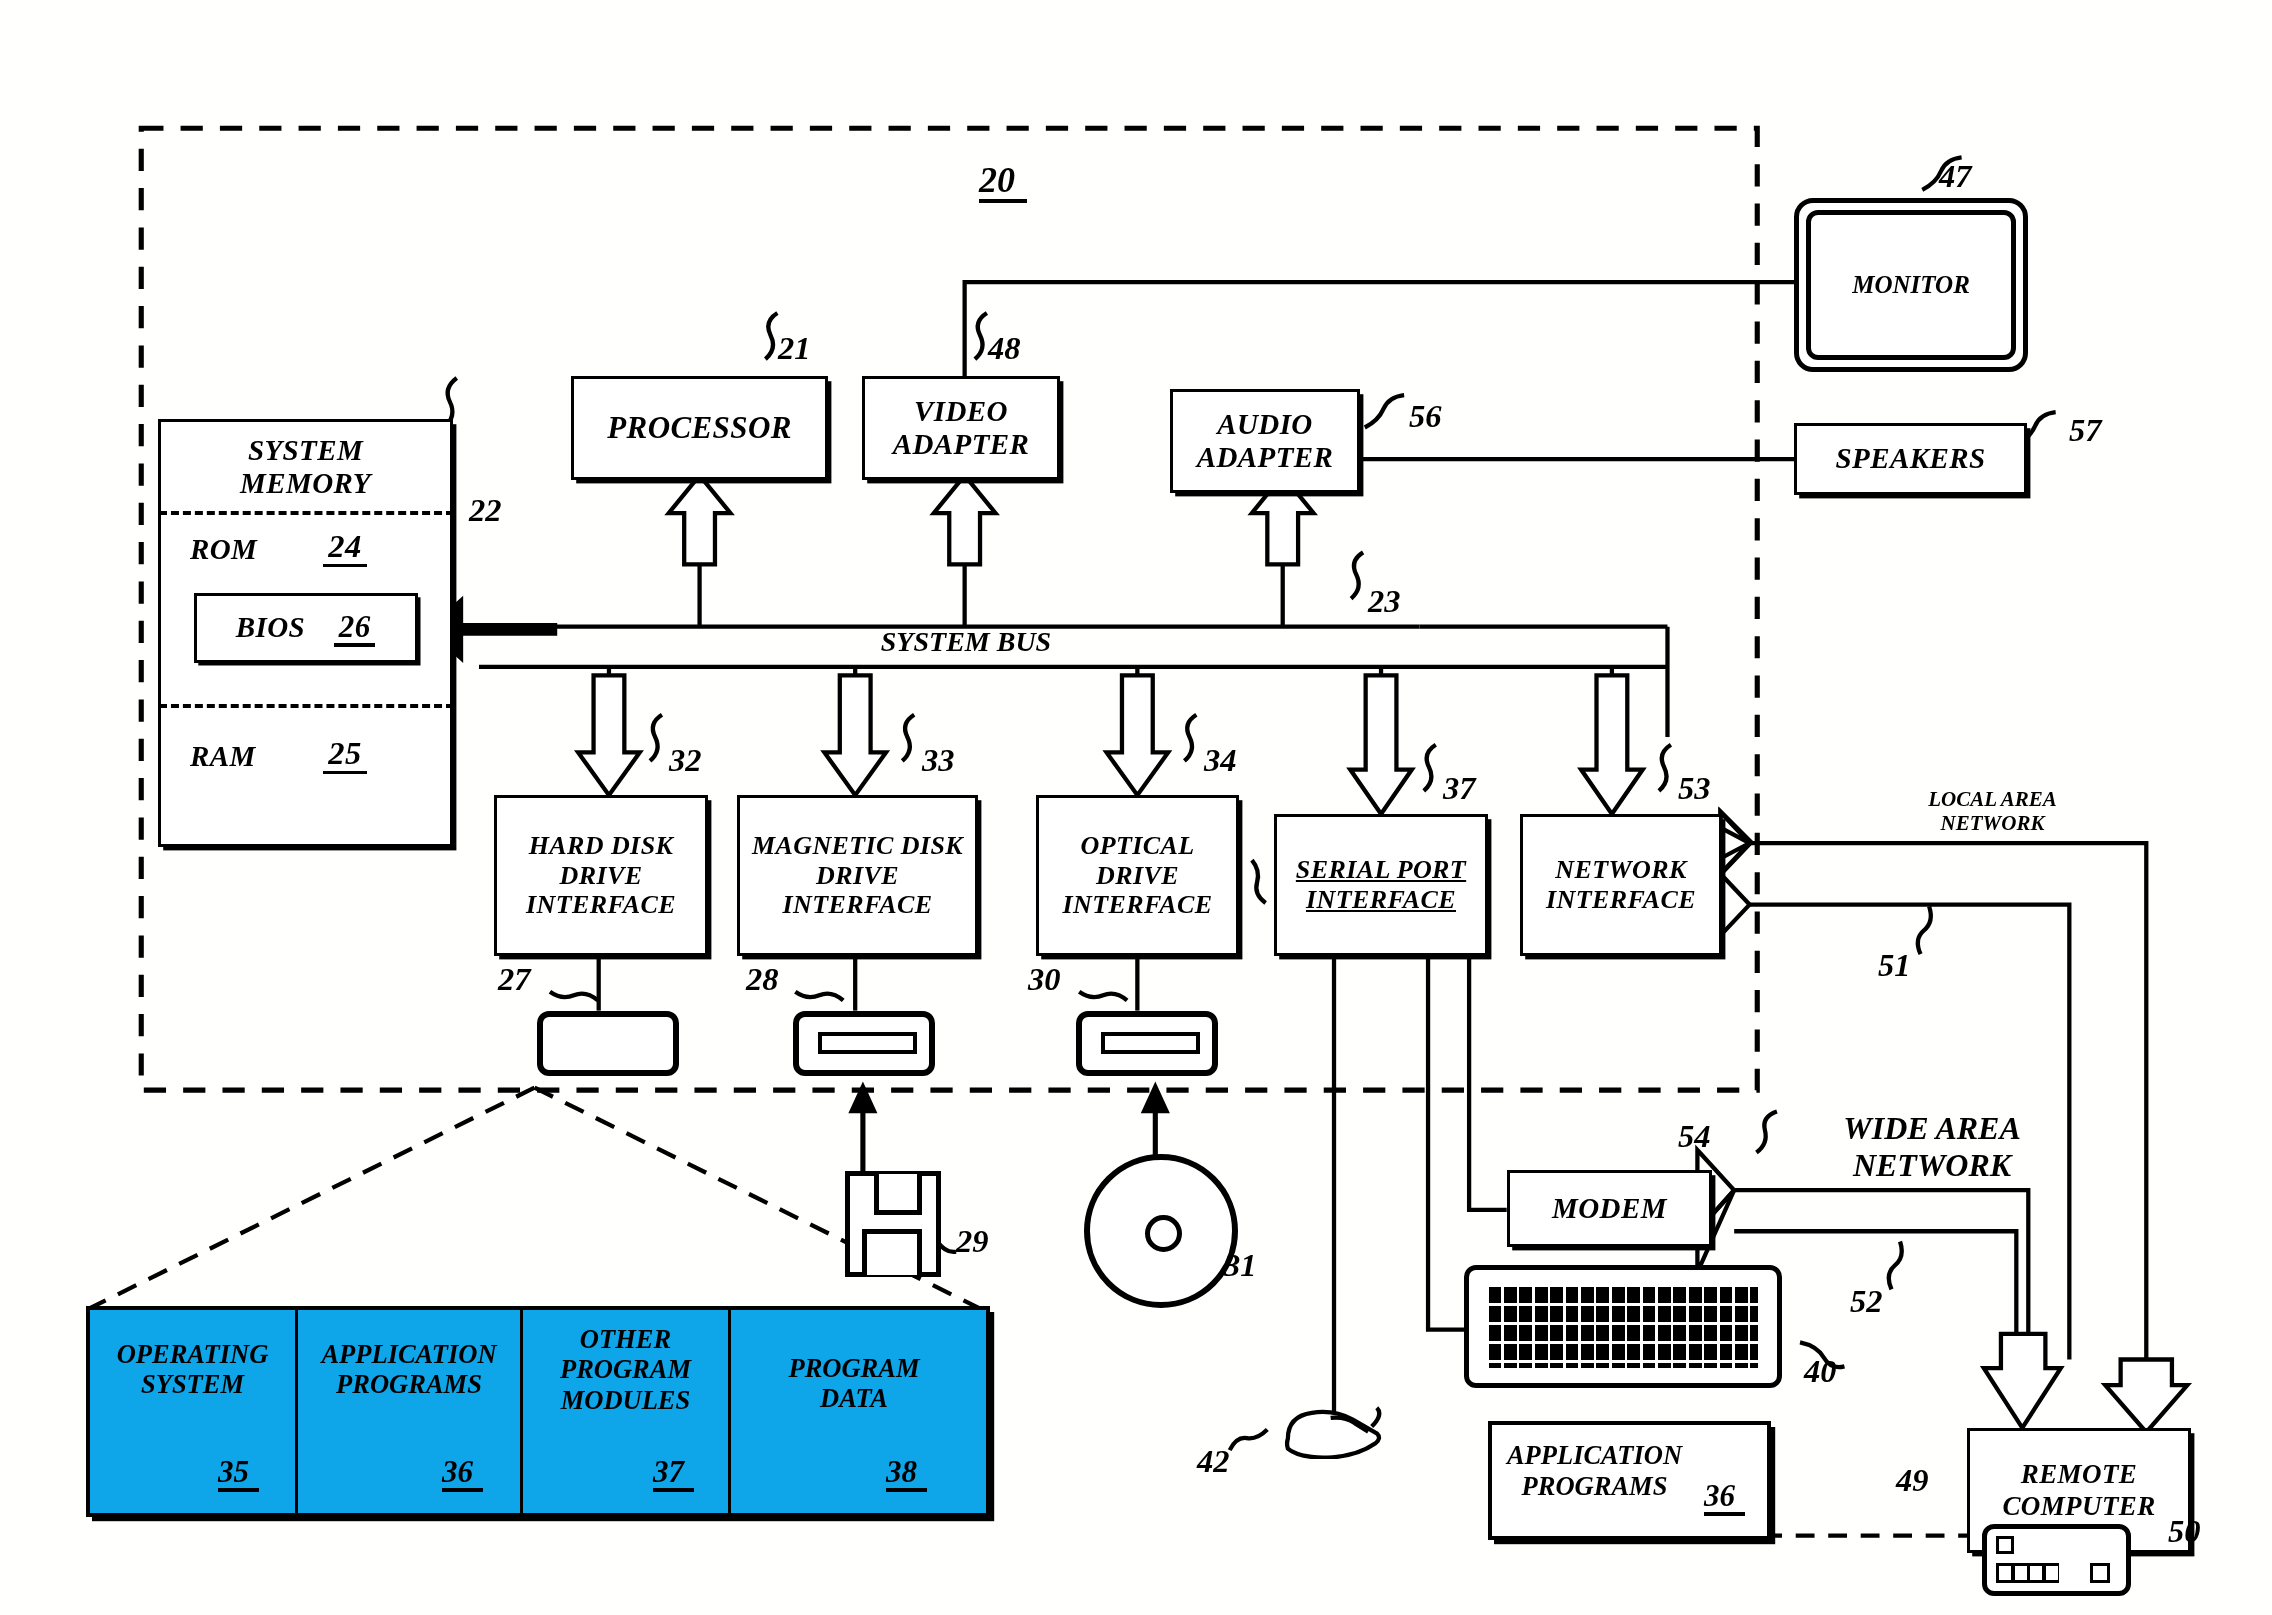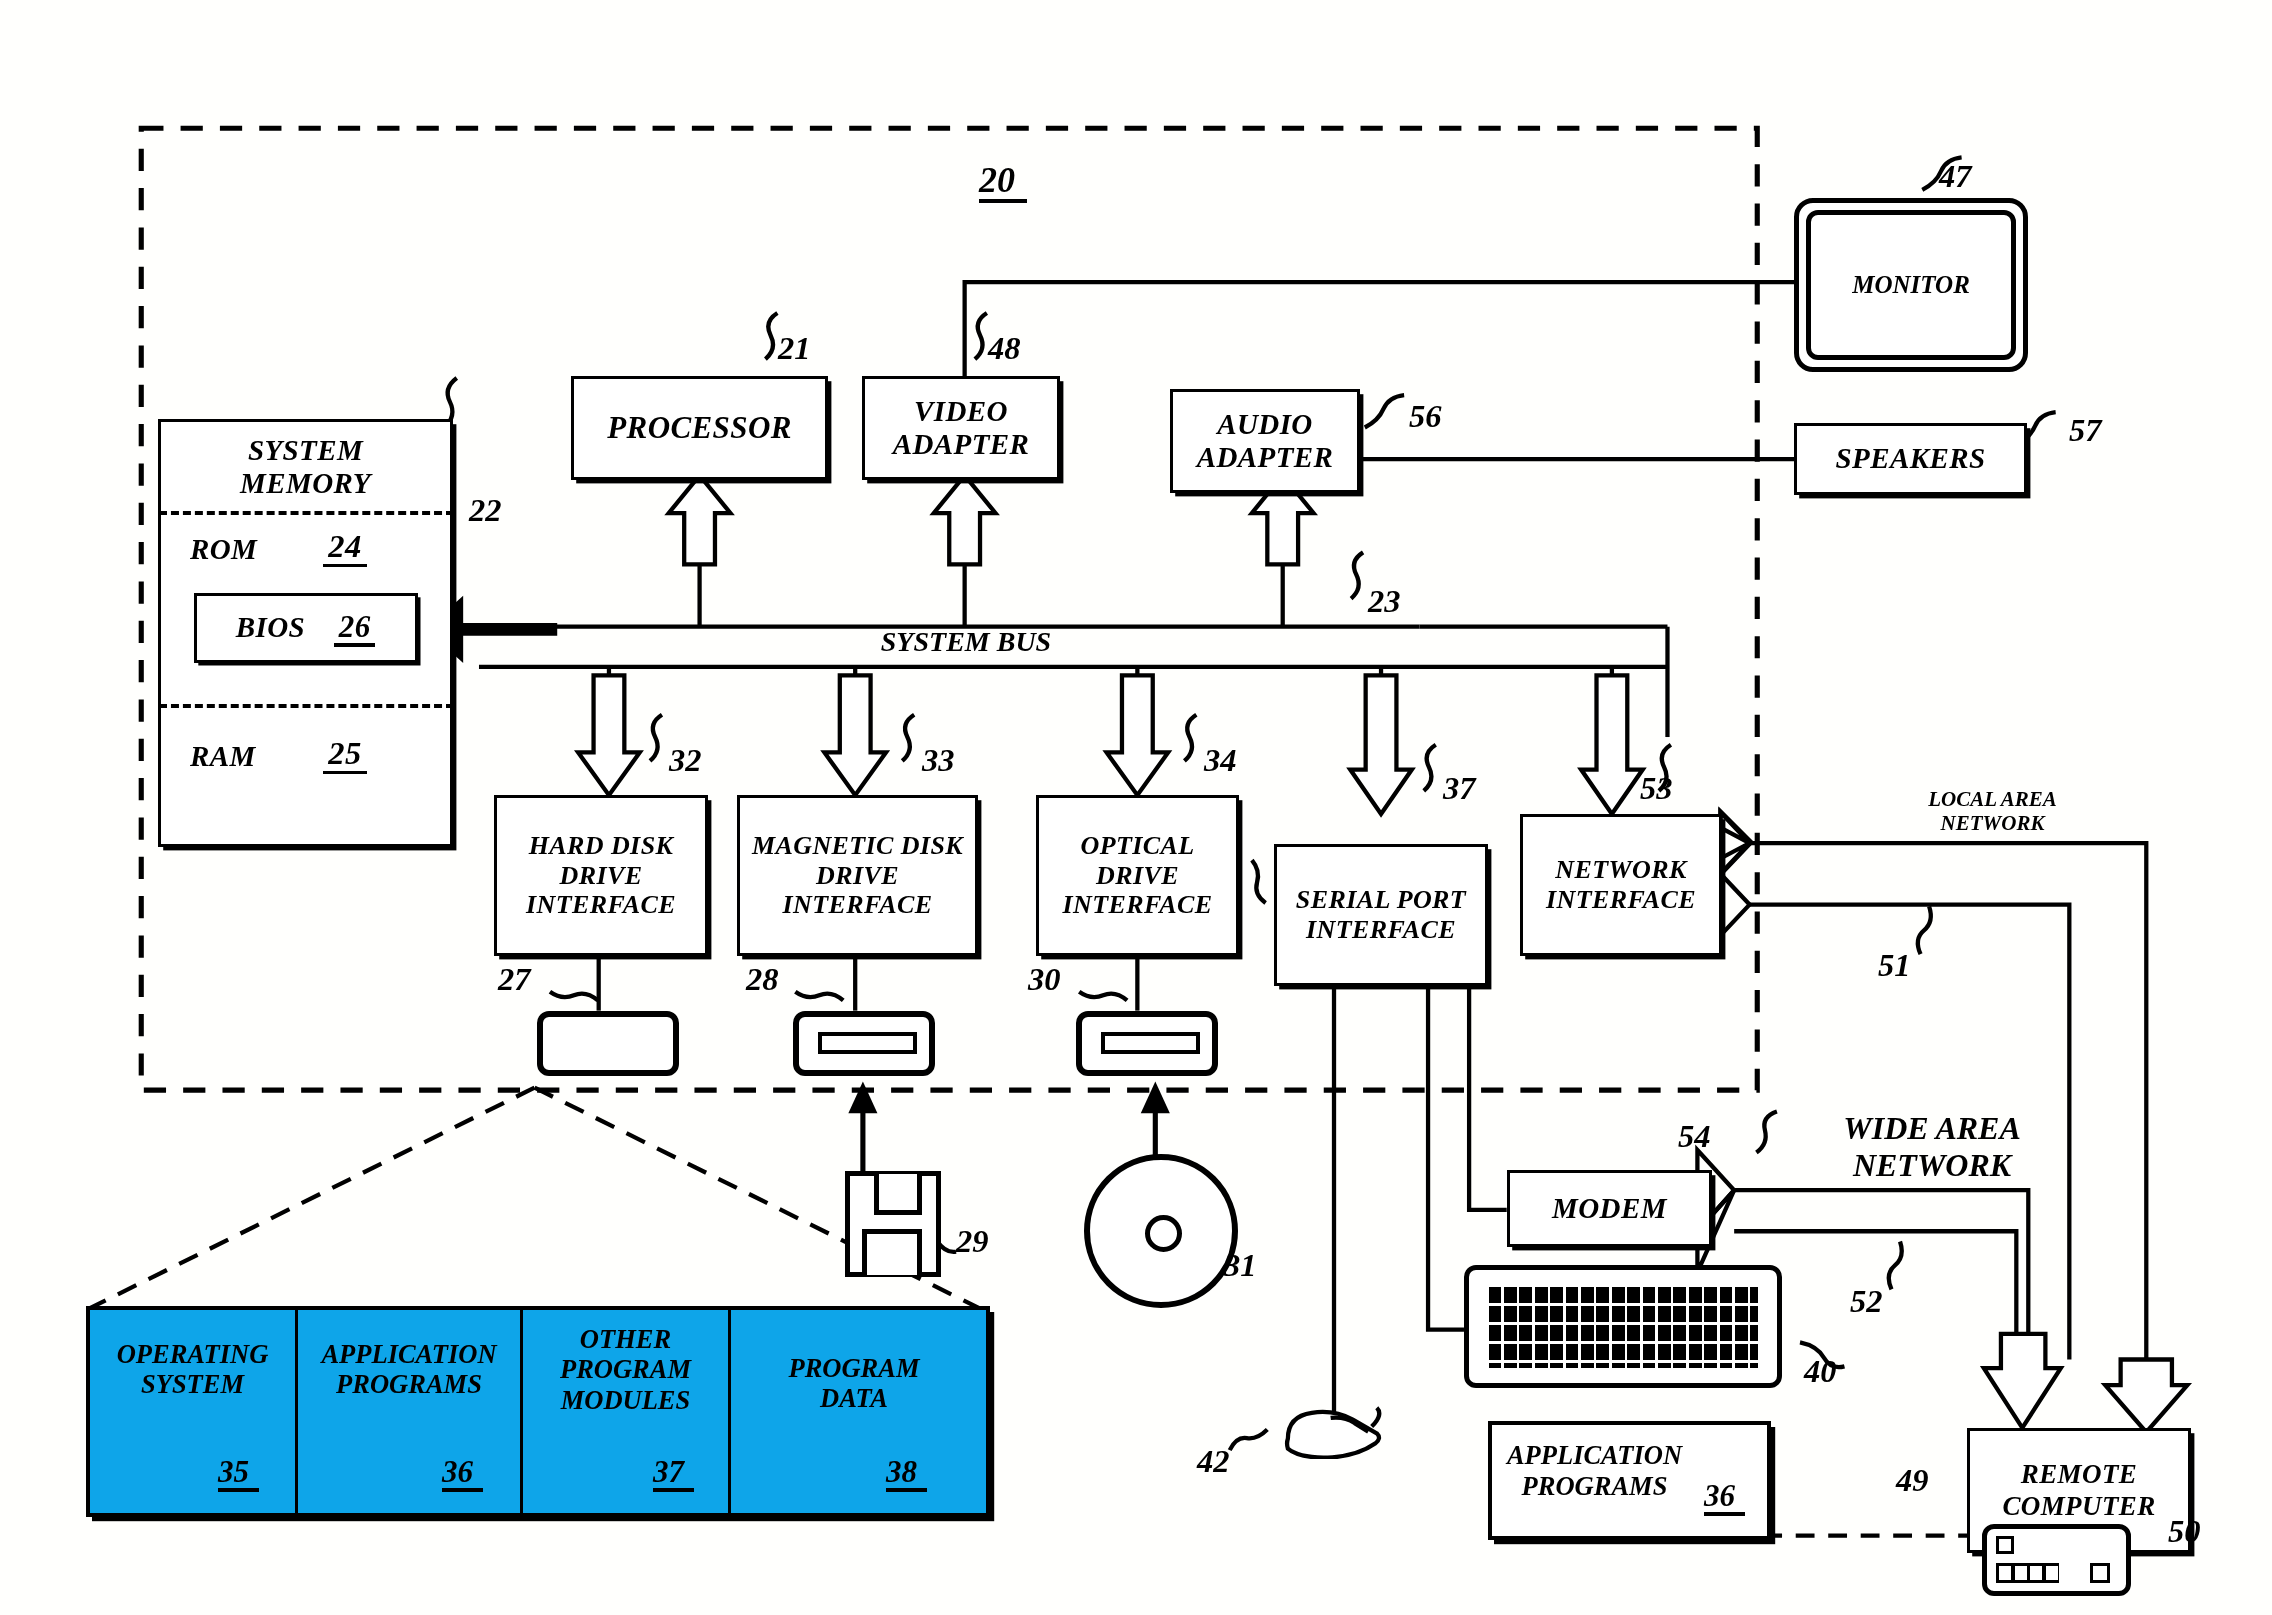--- a/index.html
+++ b/index.html
@@ -266,31 +266,31 @@
   </div>
   <div class="ref" style="left:922px; top:742px;"><span>33</span></div>
 
   <div class="box" style="left:1036px; top:795px; width:203px; height:161px; font-size:26px;">
     <div class="lines" style="white-space:pre-line;">OPTICAL
 DRIVE
 INTERFACE</div>
   </div>
   <div class="ref" style="left:1204px; top:742px;"><span>34</span></div>
 
-  <div class="box" style="left:1274px; top:844px; width:214px; height:142px; font-size:26px;">
+  <div class="box" style="left:1274px; top:814px; width:214px; height:142px; font-size:26px;text-decoration:underline;">
     <div class="lines" style="white-space:pre-line;">SERIAL PORT
 INTERFACE</div>
   </div>
   <div class="ref" style="left:1443px; top:770px;"><span>37</span></div>
 
   <div class="box" style="left:1520px; top:814px; width:202px; height:142px; font-size:26px;">
     <div class="lines" style="white-space:pre-line;">NETWORK
 INTERFACE</div>
   </div>
-  <div class="ref" style="left:1640px; top:770px;"><span>53</span></div>
+  <div class="ref" style="left:1678px; top:770px;"><span>53</span></div>
 
   <div class="abs" style="left:537px; top:1011px; width:130px; height:53px; border:6px solid #000; border-radius:12px; background:#fff;"></div>
   <div class="ref" style="left:498px; top:961px;"><span>27</span></div>
 
   <div class="abs" style="left:793px; top:1011px; width:130px; height:53px; border:6px solid #000; border-radius:12px; background:#fff;">
     <div class="abs" style="left:19px; top:15.4px; width:91px; height:13.7px; border:4.3px solid #000; background:#fff;"></div>
   </div>
   <div class="ref" style="left:746px; top:961px;"><span>28</span></div>
 
   <div class="abs" style="left:1076px; top:1011px; width:130px; height:53px; border:6px solid #000; border-radius:12px; background:#fff;">

